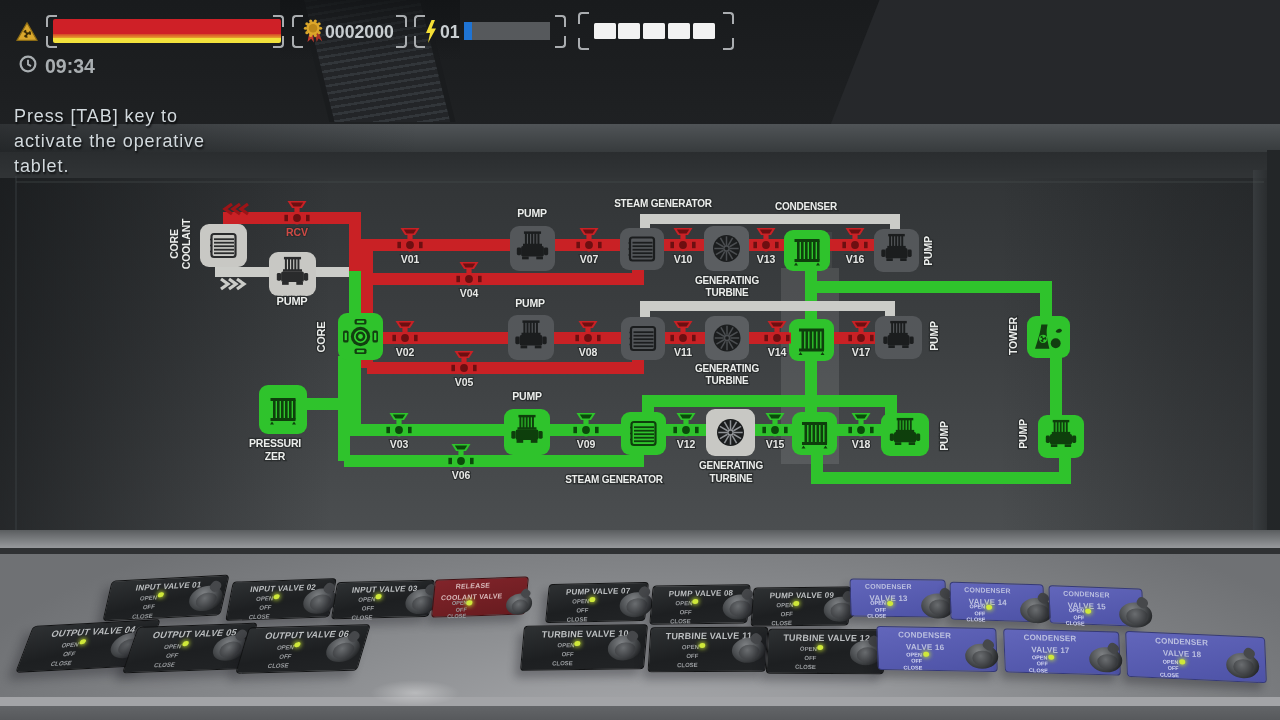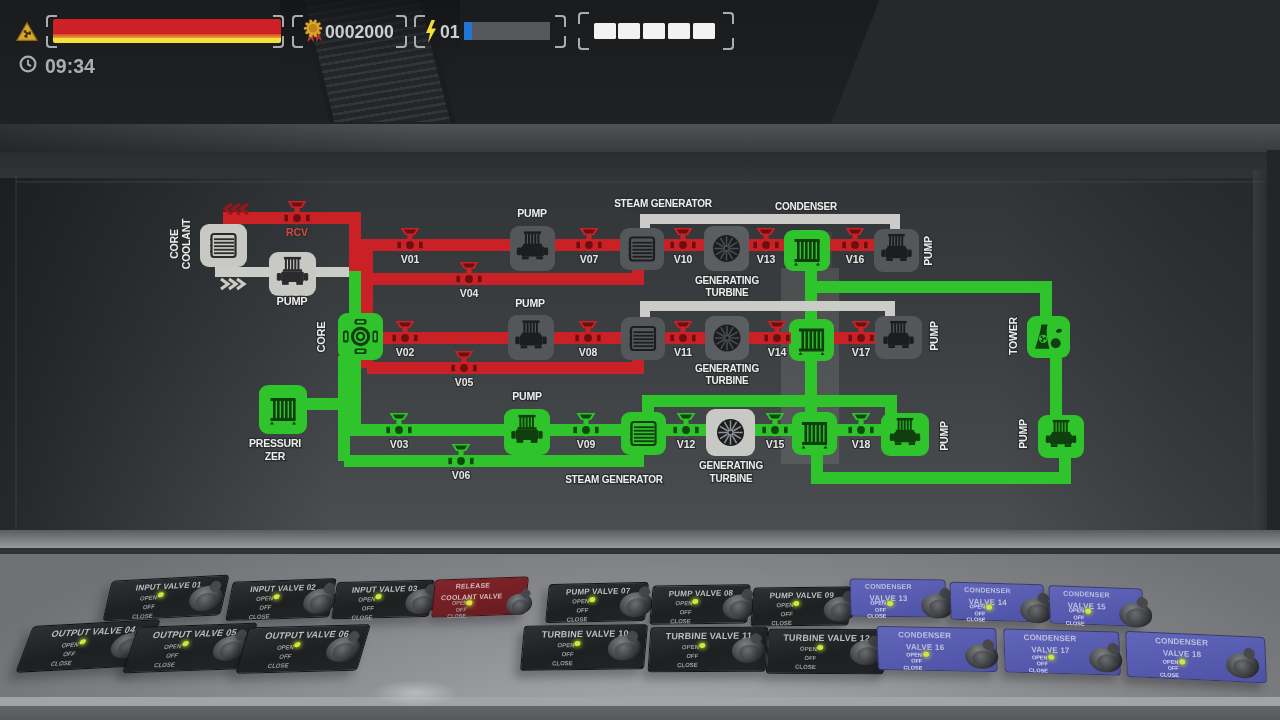--- a/index.html
+++ b/index.html
@@ -741,20 +741,21 @@
     <div class="abs" style="left:593.5px;top:23px;width:22px;height:16px;background:#f2f2f2;border-radius:1.5px"></div>
     <div class="abs" style="left:618.3px;top:23px;width:22px;height:16px;background:#f2f2f2;border-radius:1.5px"></div>
     <div class="abs" style="left:643.1px;top:23px;width:22px;height:16px;background:#f2f2f2;border-radius:1.5px"></div>
     <div class="abs" style="left:667.9px;top:23px;width:22px;height:16px;background:#f2f2f2;border-radius:1.5px"></div>
     <div class="abs" style="left:692.7px;top:23px;width:22px;height:16px;background:#f2f2f2;border-radius:1.5px"></div>
     <svg class="abs" style="left:19px;top:55px" width="18" height="18" viewBox="0 0 21 21">
 <circle cx="10.5" cy="10.5" r="8.6" fill="none" stroke="#a9aeb1" stroke-width="2.6"></circle>
 <path d="M10.5,5.5 V11 L14,13" stroke="#a9aeb1" stroke-width="2.2" fill="none"></path>
     </svg>
     <div class="hudtxt" style="left:45px;top:54px;width:70px;font-size:21px;color:#a9aeb1">09:34</div>
+<div id="tab">Press [TAB] key to<br>activate the operative<br>tablet.</div>
 <div class="pan dk" style="left:107.0px;top:578.0px;width:118px;height:40px;transform:rotate(-3deg) skewX(-16deg)">
       <div class="pt" style="font-size:8px">INPUT VALVE 01</div>
       <div class="ooc">
         <div class="o1">OPEN</div>
         <div>OFF</div>
         <div>CLOSE</div>
       </div>
       <div class="led"></div>
       <div class="knob" style="margin-left:18px">
         <div class="kc"></div>

